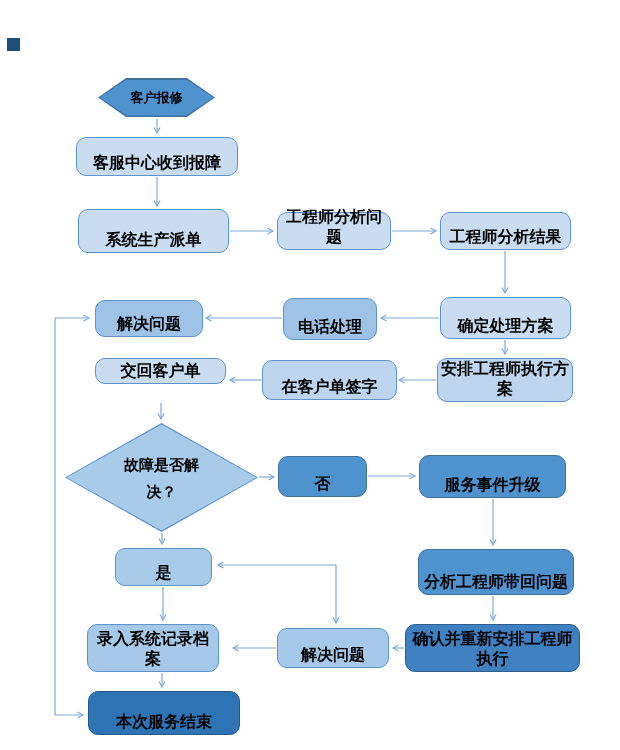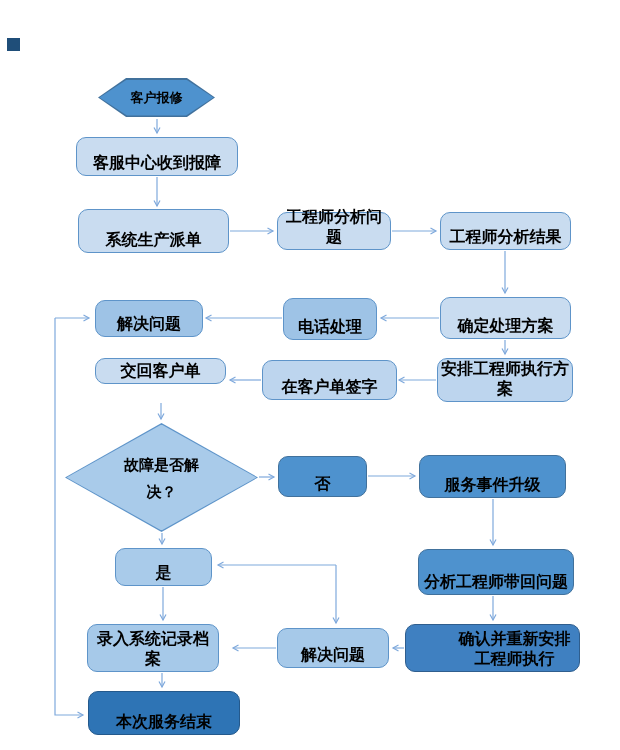--- a/index.html
+++ b/index.html
@@ -14,21 +14,21 @@
     display:flex;align-items:flex-end;justify-content:center;
     text-align:center;font-weight:bold;font-size:16px;color:#000;
     border-radius:10px;border:1.4px solid #5E94C9;line-height:1.25;
     padding:2px;
   }
   .light   {background:#C9DCF0;}
   .lightmed{background:#BDD5EE;}
   .med     {background:#9EC3E6;}
   .med2    {background:#A6C9E9;}
   .strong  {background:#4E92CE;border-color:#41719C;}
-  .dark1   {background:#3F80C1;border-color:#2F5E8E;padding-left:46px;}
+  .dark1   {background:#3F80C1;border-color:#2F5E8E;}
   .dark2   {background:#2E74B5;border-color:#24598C;}
 
   .hex{
     position:absolute;z-index:2;display:flex;align-items:center;justify-content:center;
     clip-path:polygon(24% 0,76% 0,100% 50%,76% 100%,24% 100%,0 50%);
     background:#41719C;font-weight:bold;font-size:13px;color:#000;
   }
   .hex-fill{
     position:absolute;inset:1.5px;
     clip-path:polygon(24% 0,76% 0,100% 50%,76% 100%,24% 100%,0 50%);

